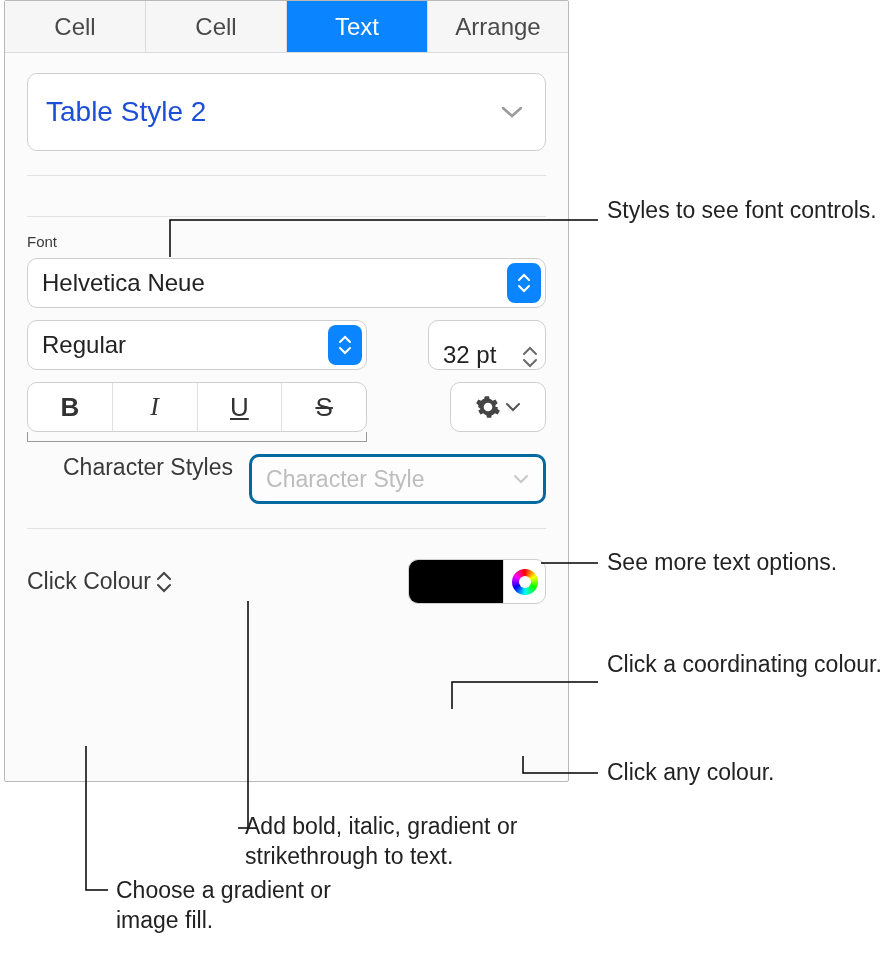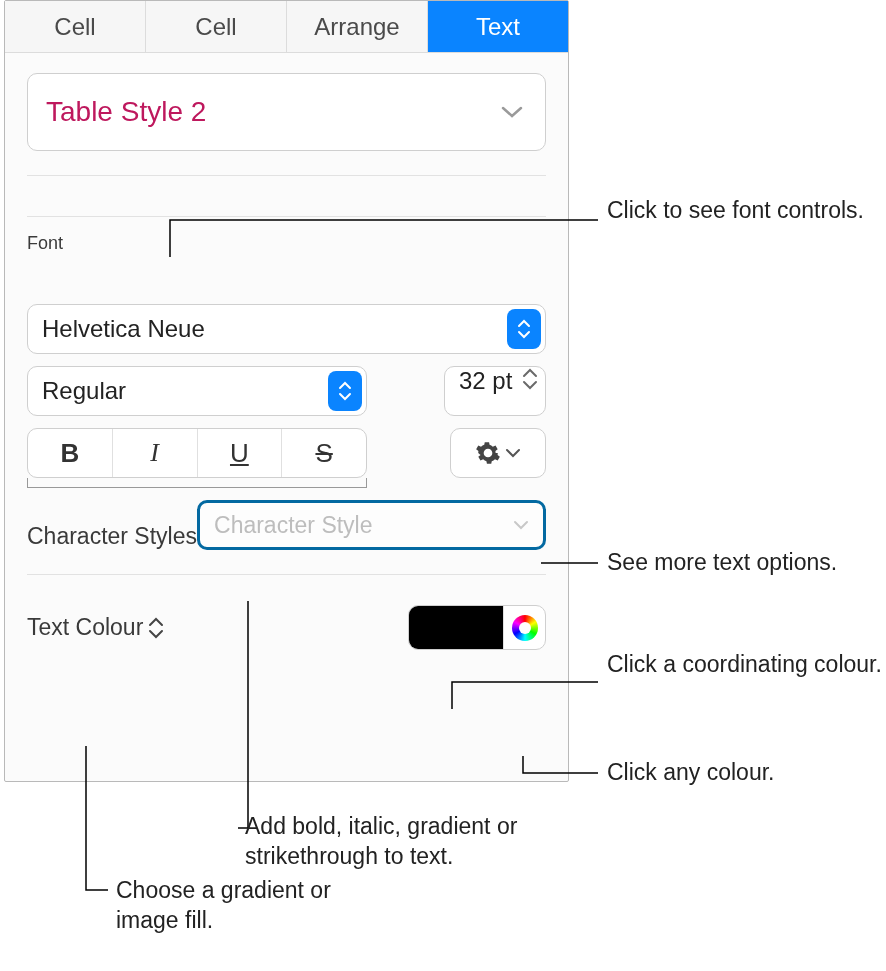--- a/index.html
+++ b/index.html
@@ -53,21 +53,21 @@
   }
   .style-dropdown {
     height: 78px;
     border: 1px solid #cfcfcf;
     border-radius: 10px;
     background: #fff;
     display: flex;
     align-items: center;
     padding: 0 22px 0 18px;
     font-size: 28px;
-    color: #be185d;
+    color: #1d4ed8;
     cursor: pointer;
     position: relative;
   }
   .style-dropdown .chev {
     position: absolute;
     right: 22px;
     width: 22px;
     height: 14px;
   }
   .divider { height: 1px; background: #e2e2e2; margin: 24px 0 16px 0; }
@@ -85,23 +85,23 @@
     flex: 1;
     display: flex;
     align-items: center;
     justify-content: center;
     font-size: 24px;
     color: #333;
     cursor: pointer;
   }
   .seg .sel { background: #fff; border-right: 1px solid #cfcfcf; }
   .section-label {
-    font-size: 18px;
+    font-size: 15px;
     color: #3a3a3a;
-    margin-bottom: 14px;
+    margin-bottom: 8px;
   }
   
   .combo {
     display: flex;
     align-items: center;
     height: 50px;
     border: 1px solid #cfcfcf;
     border-radius: 10px;
     background: #fff;
     padding-left: 14px;
@@ -122,30 +122,30 @@
     align-items: center;
     justify-content: center;
     gap: 2px;
   }
   .combo .arrows svg { display:block; }
 
   .row { display: flex; gap: 8px; align-items: center; }
 
   .spinner {
     display: flex;
-    align-items: flex-start;
+    align-items: flex-end;
     border: 1px solid #cfcfcf;
     border-radius: 10px;
     height: 50px;
     background: #fff;
     padding-left: 14px;
     padding-right: 2px;
     font-size: 24px;
     color: #222;
-    width: 102px;
+    width: 118px;
   }
   .spinner .sp-arrows {
     margin-left: auto;
     display: flex;
     flex-direction: column;
     gap: 0;
     width: 22px;
   }
   .spinner .sp-arrows svg { display:block; }
 
@@ -191,22 +191,24 @@
     height: 10px;
     border-left: 1px solid #999;
     border-right: 1px solid #999;
     border-bottom: 1px solid #999;
     width: 340px;
     margin-top: 0;
   }
 
   .charstyle-row {
     display: flex;
-    align-items: flex-end;
+    align-items: flex-start;
+    gap: 16px;
     margin-top: 12px;
+    margin-left: 36px;
   }
   .charstyle-label { font-size: 23px; color: #3a3a3a; flex-shrink:0; }
   .charstyle-dd {
     flex: 1;
     height: 50px;
     border: 3px solid #0369a1;
     border-radius: 10px;
     display: flex;
     align-items: center;
     padding: 0 14px;
@@ -281,40 +283,40 @@
     fill: none;
   }
 </style>
 </head>
 <body>
 
 <div class="panel">
   <div class="tabs">
     <div class="tab">Cell</div>
     <div class="tab">Cell</div>
+    <div class="tab active">Text</div>
     <div class="tab">Arrange</div>
-    <div class="tab active">Text</div>
   </div>
 
   <div class="panel-body">
     <div class="style-dropdown">
       <span>Table Style 2</span>
       <svg class="chev" viewBox="0 0 22 14">
           <path d="M2 3 L11 11 L20 3" stroke="#9a9a9a" stroke-width="2.5" fill="none" stroke-linecap="round"></path>
         </svg>
     </div>
 
     <div class="divider"></div>
 
 
     <div class="divider"></div>
 
     <div class="section-label">Font</div>
 
-    <div class="combo" style="width:100%;margin-top:36px;">
+    <div class="combo" style="width:100%;">
       <span>Helvetica Neue</span>
       <span class="arrows">
         <svg width="14" height="9" viewBox="0 0 14 9">
             <path d="M2 7 L7 2 L12 7" stroke="#fff" stroke-width="2" fill="none" stroke-linecap="round"></path>
           </svg>
         <svg width="14" height="9" viewBox="0 0 14 9">
             <path d="M2 2 L7 7 L12 2" stroke="#fff" stroke-width="2" fill="none" stroke-linecap="round"></path>
           </svg>
       </span>
     </div>
@@ -373,21 +375,21 @@
         <svg class="mini-chev" width="16" height="10" viewBox="0 0 16 10">
             <path d="M2 2 L8 8 L14 2" stroke="#c8c8c8" stroke-width="2" fill="none" stroke-linecap="round"></path>
           </svg>
       </div>
     </div>
 
     <div class="divider" style="margin:24px 0 20px 0;"></div>
 
     <div class="color-row">
       <div class="color-label-wrap">
-        <span>Text Colour</span>
+        <span>Click Colour</span>
         <svg width="18" height="22" viewBox="0 0 18 22">
           <path d="M3 8 L9 2 L15 8" stroke="#444" stroke-width="2" fill="none" stroke-linecap="round"></path>
           <path d="M3 14 L9 20 L15 14" stroke="#444" stroke-width="2" fill="none" stroke-linecap="round"></path>
         </svg>
       </div>
       <div class="swatch-wrap">
         <div class="swatch"></div>
         <div class="wheel">
           <div class="colorwheel-svg"></div>
         </div>
@@ -405,18 +407,18 @@
 
   <path d="M452 709 L452 682 L598 682"></path>
 
   <path d="M523 756 L523 773 L598 773"></path>
 
   <path d="M86 746 L86 890 L108 890"></path>
 
   <path d="M248 601 L248 828 L238 828"></path>
 </svg>
 
-<div class="callout" style="left:607px; top:196px;">Click to see font controls.</div>
+<div class="callout" style="left:607px; top:196px;">Styles to see font controls.</div>
 <div class="callout" style="left:607px; top:548px;">See more text options.</div>
 <div class="callout" style="left:607px; top:650px;">Click a coordinating colour.</div>
 <div class="callout" style="left:607px; top:758px;">Click any colour.</div>
 <div class="callout" style="left:116px; top:876px; width:260px;">Choose a gradient or image fill.</div>
 <div class="callout" style="left:245px; top:812px; width:320px;">Add bold, italic, gradient or strikethrough to text.</div>
 
 </body></html>

